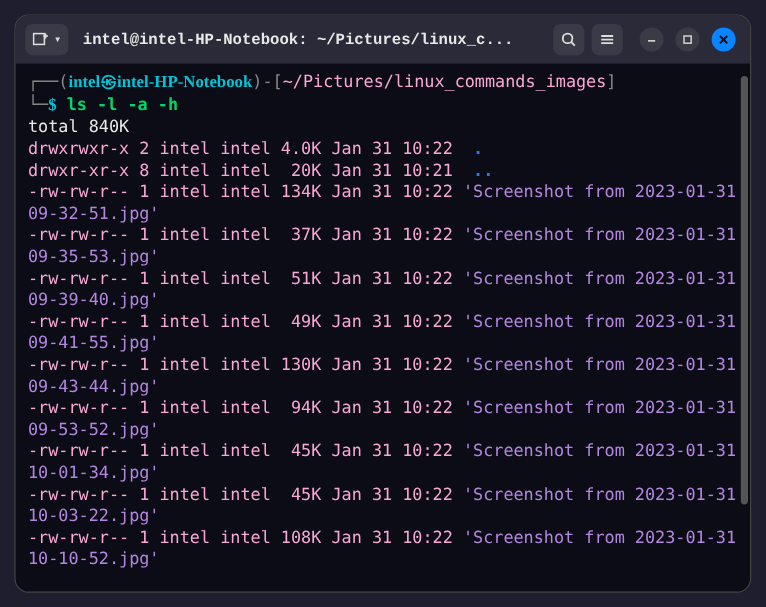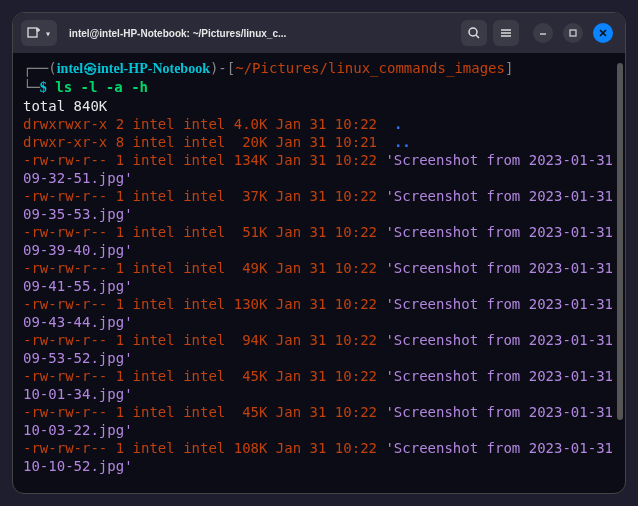--- a/index.html
+++ b/index.html
@@ -48,23 +48,23 @@
     justify-content: center;
     color: #ddd;
   }
   .dropdown-arrow {
     color: #ddd;
     font-size: 10px;
   }
   .title-text {
     flex: 1;
     color: #e8e8e8;
-    font-size: 10px;
+    font-size: 13px;
     font-weight: 600;
-    font-family: Liberation Sans, sans-serif;
+    font-family: Liberation Mono, monospace;
     padding-left: 6px;
     white-space: nowrap;
     overflow: hidden;
     text-overflow: ellipsis;
   }
   .circle-btn {
     width: 26px;
     height: 26px;
     border-radius: 6px;
     background: #3b3b48;
@@ -116,21 +116,21 @@
     height: 85%;
     width: 6px;
     background: #555;
     border-radius: 3px;
   }
   .gray { color: #888; }
   .cyan { color: #00c4d7; font-weight: bold; font-family: Liberation Serif, serif; }
   .green { color: #00d76a; font-weight: bold; }
   .purple { color: #b387e0; }
   .blue-bold { color: #2a78ff; font-weight: bold; }
-  .white { color: #c2410c; }
+  .white { color: #f9a8d4; }
   .prompt-line { display: block; }
 </style>
 </head>
 <body>
 
 <div class="terminal-window">
 
   <div class="titlebar">
     <div class="titlebar-btn-group">
       <span class="tab-icon">

